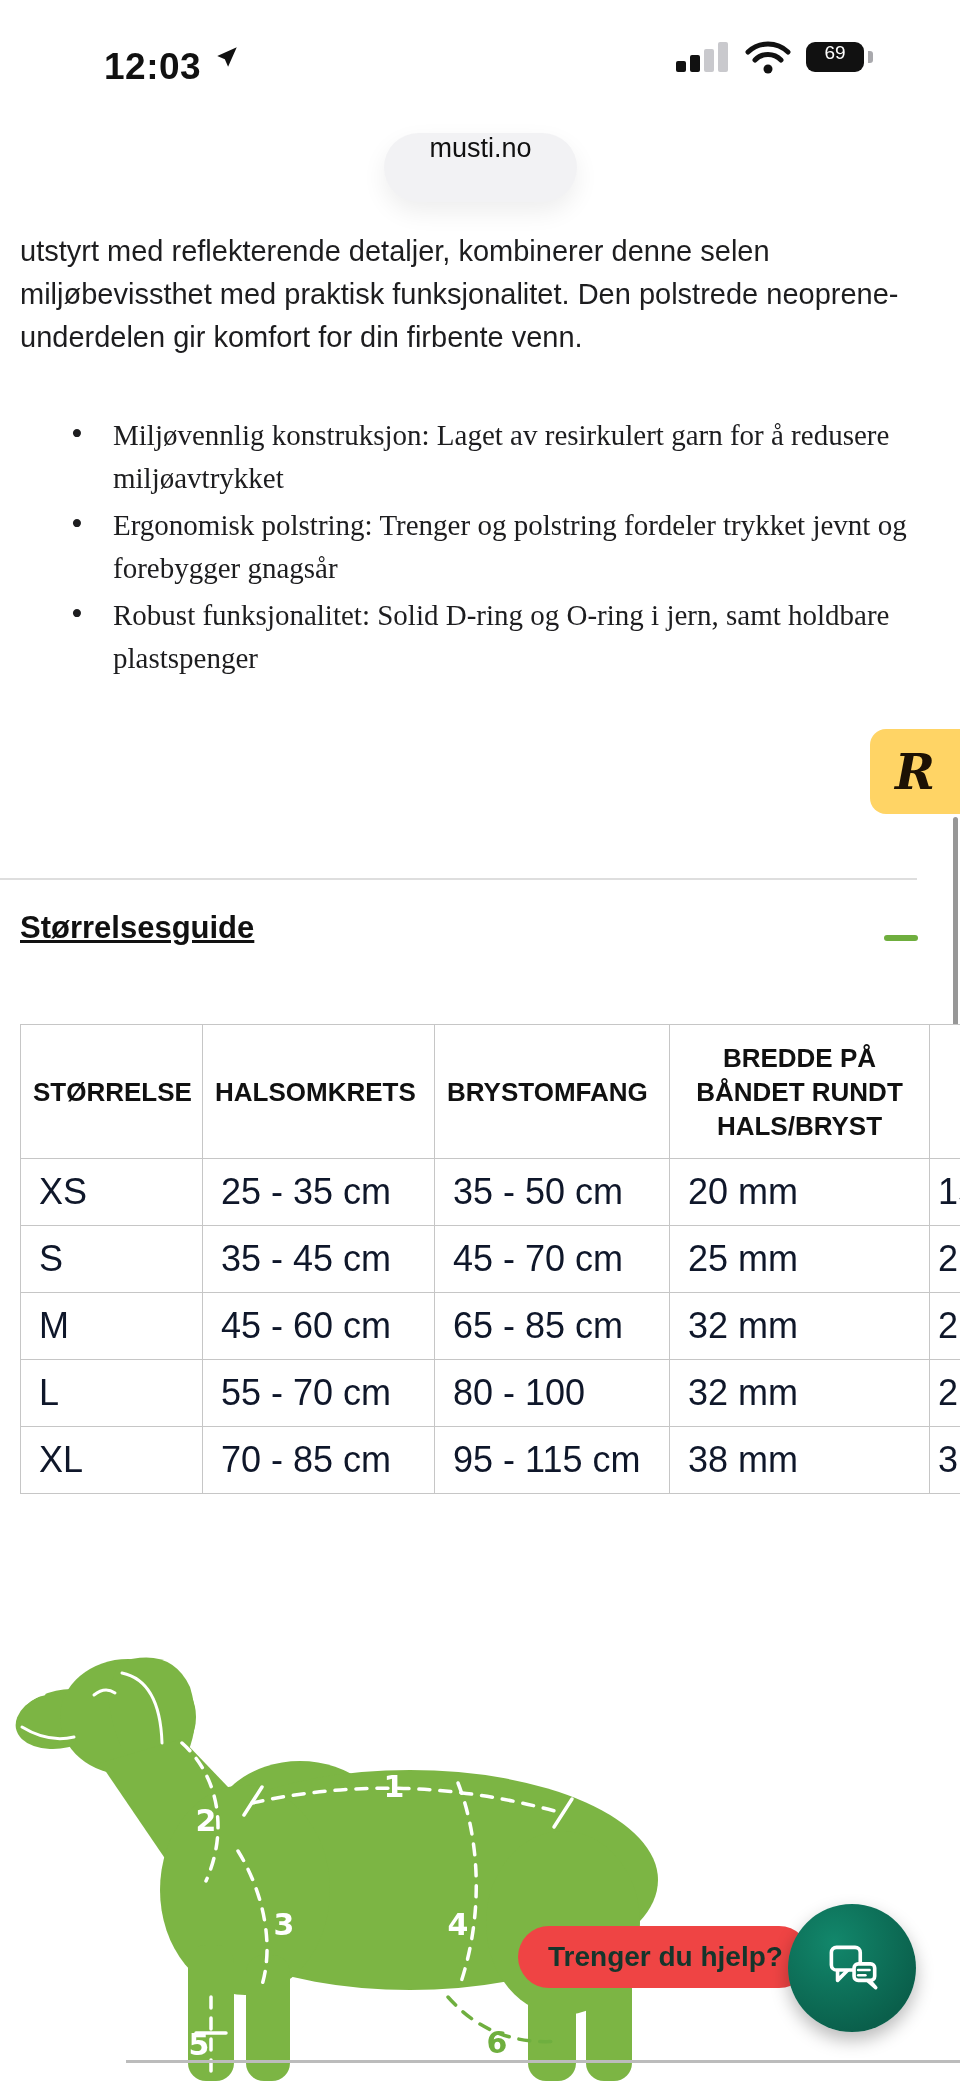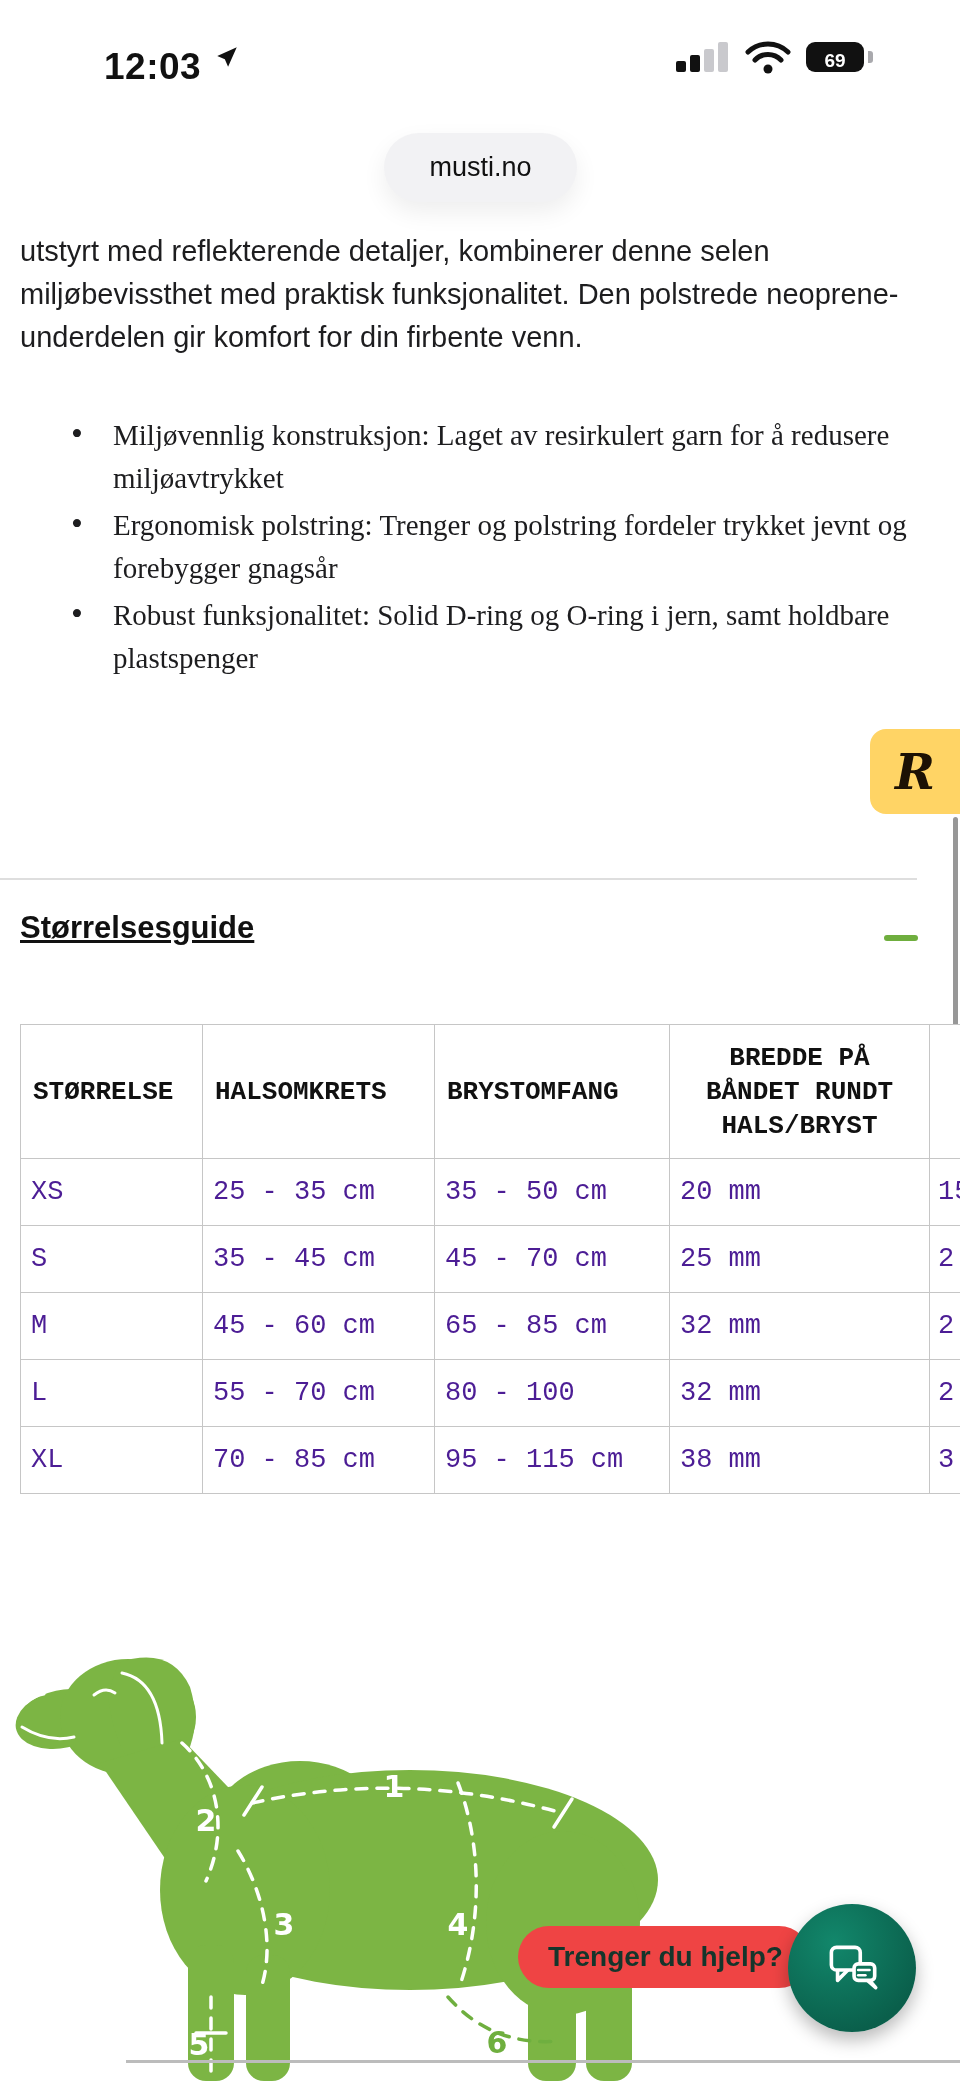--- a/index.html
+++ b/index.html
@@ -8,26 +8,26 @@
     font-family:"Liberation Sans","DejaVu Sans",sans-serif;color:#1d1d1f;
   }
   .abs{position:absolute;}
 
   
   .time{left:104px;top:46px;font-size:37px;font-weight:700;letter-spacing:.5px;color:#111;}
   .nav-arrow{left:214px;top:44px;}
   .sig{left:676px;top:42px;}
   .wifi{left:744px;top:40px;}
   .battery{left:806px;top:42px;width:58px;height:30px;background:#111;border-radius:9px;
-    color:#fff;font-size:19px;font-weight:700;display:flex;align-items:flex-end;justify-content:center;}
+    color:#fff;font-size:19px;font-weight:400;display:flex;align-items:flex-start;justify-content:center;}
   .battery-cap{left:868px;top:51px;width:5px;height:12px;background:#a9a9ad;border-radius:0 3px 3px 0;}
 
   
   .url-pill{left:384px;top:133px;width:193px;height:69px;background:#f2f2f4;border-radius:35px;
-    display:flex;align-items:center;justify-content:center;font-size:27px;color:#111;
+    display:flex;align-items:flex-start;justify-content:center;font-size:27px;color:#111;
     box-shadow:0 10px 24px rgba(0,0,0,.07);}
 
   
   .para{left:20px;top:230px;width:905px;font-size:29px;line-height:43px;}
   .bullets{left:57px;top:414px;width:850px;list-style:none;margin:0;padding:0;}
   .bullets li{position:relative;padding-left:56px;font-size:29px;line-height:43px;margin-bottom:4px;font-family:Liberation Serif, serif;}
   .bullets li::before{content:"\2022";position:absolute;left:14px;top:-2px;font-size:34px;color:#1d1d1f;}
 
   
   .promo-tab{right:0;top:729px;width:90px;height:85px;background:#ffd465;border-radius:16px 0 0 16px;
@@ -37,26 +37,26 @@
 
   
   .scrollbar{right:2px;top:817px;width:5px;height:265px;background:#979797;border-radius:3px;}
 
   
   .divider{left:0;top:878px;width:917px;height:2px;background:#dedede;}
   .sg-title{left:20px;top:910px;font-size:31px;font-weight:600;color:#111;text-decoration:underline;}
   .sg-collapse{right:42px;top:935px;width:34px;height:6px;background:#6fae3e;border-radius:3px;cursor:pointer;}
 
   .sg-table{left:20px;top:1024px;border-collapse:collapse;table-layout:fixed;width:1019px;background:#fff;}
-  .sg-table th,.sg-table td{border:1.5px solid #c6c6c6;vertical-align:middle;font-family:Liberation Mono, monospace;}
+  .sg-table th,.sg-table td{border:1.5px solid #c6c6c6;vertical-align:middle;}
   .sg-table thead tr{height:134px;}
   .sg-table tbody tr{height:67px;}
   .sg-table th{font-size:26px;font-weight:700;text-align:left;padding:6px 12px;color:#111;line-height:34px;}
   .sg-table th.center{text-align:center;}
-  .sg-table td{font-size:27px;padding:0 0 0 10px;color:#4c1d95;}
+  .sg-table td{font-size:36px;padding:0 0 0 18px;color:#0f172a;}
   .sg-table td.tight{padding-left:8px;}
 
   
   .dog-svg{left:10px;top:1645px;}
   .bottom-line{left:126px;top:2060px;width:834px;height:3px;background:#bcbcbc;z-index:2;}
 
   
   .chat-pill{left:518px;top:1926px;height:62px;width:292px;background:#ef4444;border-radius:31px;
     display:flex;align-items:center;padding-left:30px;box-sizing:border-box;z-index:3;cursor:pointer;
     font-size:28px;font-weight:600;color:#15352b;}

